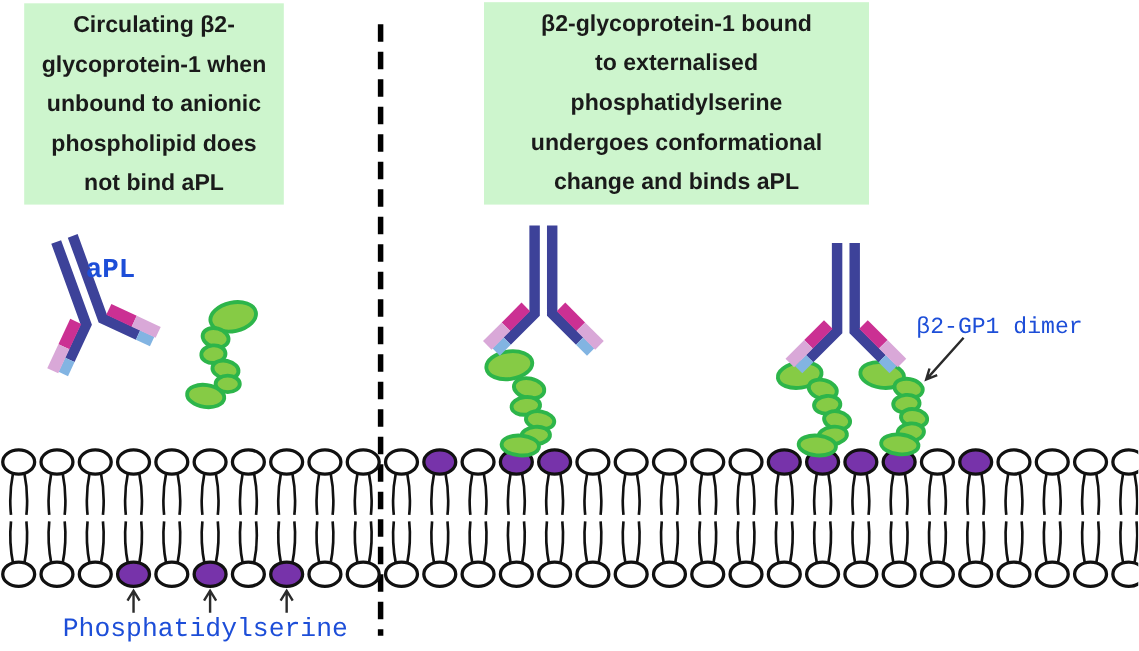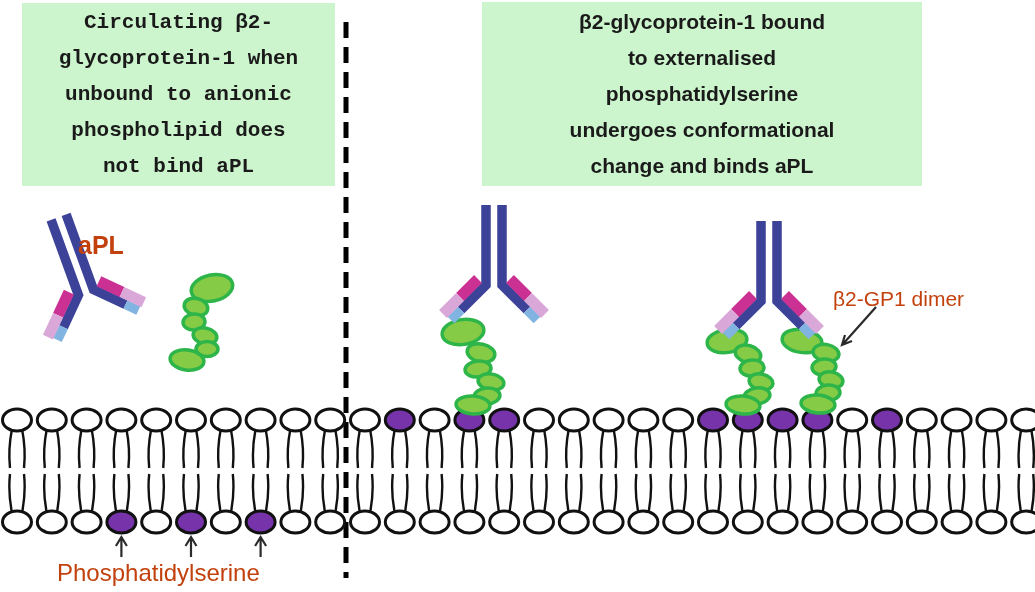--- a/index.html
+++ b/index.html
@@ -9,23 +9,23 @@
   }
   .stage svg { position:absolute; left:0; top:0; }
   .caption {
     position:absolute;
     background: var(--caption-box-bg);
     color: var(--text);
     font-weight:700; font-size:21px; line-height:36px;
     display:flex; align-items:center; justify-content:center;
     text-align:center; white-space:pre-line;
   }
-  .caption.left  { left:22px;  top:3px; width:313px; height:183px;font-family:Liberation Mono, monospace; }
-  .caption.right { left:482px; top:2px; width:440px; height:184px; }
-  .label { position:absolute; color:#c2410c; }
+  .caption.left  { left:22px;  top:3px; width:236px; height:183px; }
+  .caption.right { left:440px; top:2px; width:350px; height:184px; }
+  .label { position:absolute; color:#1d4ed8;font-family:Liberation Mono, monospace; }
   .label.apl   { left:78px;  top:231px; font-size:25px; font-weight:600; }
   .label.b2gp1 { left:231px; top:318px; font-size:25px; font-weight:600; }
   .label.dimer { left:833px; top:287px; font-size:21px; font-weight:500; }
   .label.ps    { left:57px;  top:559px; font-size:24px; font-weight:500; }
 
   .divider { stroke:#000; stroke-width:5; stroke-dasharray:16 9; fill:none; }
   .tail { fill:none; stroke: var(--membrane-outline); stroke-width:2.4; }
   .head { fill: var(--lipid-head); stroke: var(--membrane-outline); stroke-width:3; }
   .head.ps { fill: var(--ps-head); }
   .hv  { stroke: var(--antibody-heavy); fill:none; stroke-width:9.5; }

